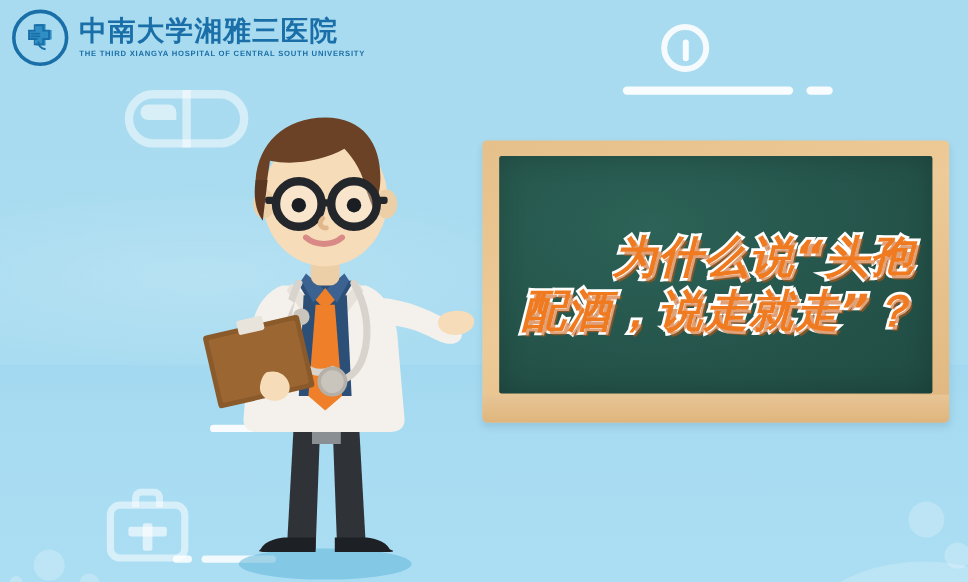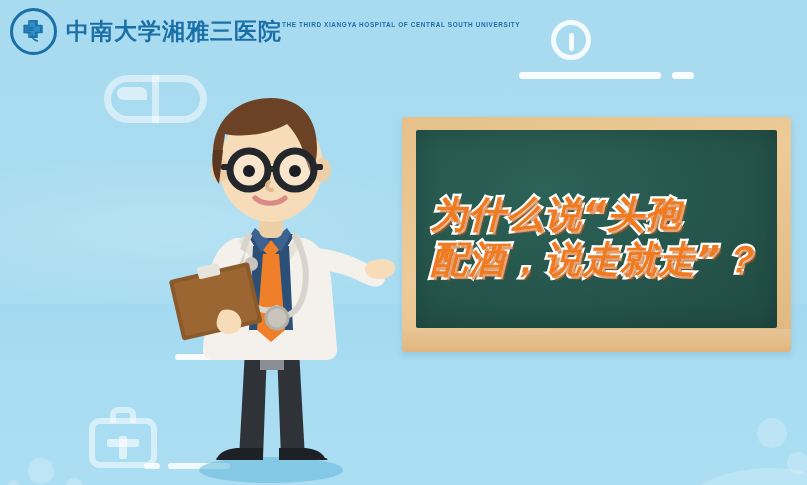--- a/index.html
+++ b/index.html
@@ -98,21 +98,21 @@
     position:absolute; left:10px; top:8px;
     display:flex; align-items:center; gap:9px;
   }
   .logo-mark {
     width:47px; height:47px; border-radius:50%;
     border:3.5px solid #1b6fa8;
     display:flex; align-items:center; justify-content:center;
     flex:0 0 auto;
   }
   .logo-mark svg { display:block; }
-  .logo-text { display:flex; }
+  .logo-text { display:flex; flex-direction:column; }
   .logo-cn {
     font-family:"DejaVu Sans", sans-serif;
     font-size:23px; font-weight:bold; color:#1b6fa8;
     letter-spacing:1px; line-height:1.12; white-space:nowrap;
   }
   .logo-en {
     font-size:6.4px; color:#1b6fa8; font-weight:bold;
     letter-spacing:.62px; white-space:nowrap; margin-top:2px;
   }
 
@@ -130,21 +130,21 @@
     box-shadow:inset 0 0 22px rgba(0,0,0,.18);
   }
   .board-tray {
     position:absolute; left:0; right:0; bottom:0; height:23px;
     background:linear-gradient(180deg,#e8c596 0%,#dfb57c 100%);
     border-radius:0 0 4px 4px;
   }
 
   .board-title {
     position:absolute; left:14px; right:14px; top:62px;
-    text-align:left;
+    text-align:right;
     font-family:"DejaVu Sans", sans-serif;
     font-size:37px; font-weight:bold; font-style:italic;
     line-height:1.22; letter-spacing:1px;
     color:#f07a1f;
     -webkit-text-stroke:4.5px #ffffff;
     paint-order:stroke fill;
     text-shadow:3px 3px 0 rgba(196,86,14,.55);
     white-space:pre-line;
   }
 

